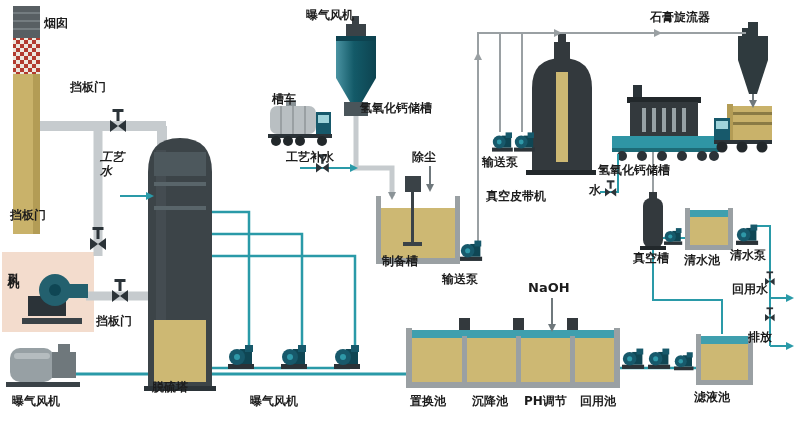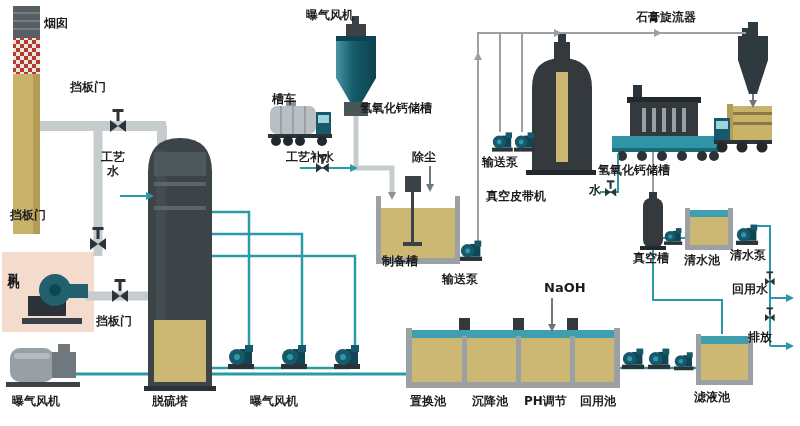--- a/index.html
+++ b/index.html
@@ -1,23 +1,23 @@
 <!DOCTYPE html>
 <html><head>
 <meta charset="utf-8">
 <style>
   html,body{margin:0;padding:0;background:#fff;}
   .stage{position:relative;width:800px;height:426px;background:#fff;overflow:hidden;
-         font-family:"DejaVu Sans","Liberation Sans",sans-serif;text-align:center;}
+         font-family:"DejaVu Sans","Liberation Sans",sans-serif;}
   .stage svg{position:absolute;left:0;top:0;}
   .lbl{position:absolute;font-size:12px;font-weight:700;color:#1c1c1c;
        white-space:nowrap;line-height:1.2;}
-  .lbl.wrap{white-space:normal;width:26px;}
+  .lbl.wrap{white-space:normal;width:26px;font-style:italic;}
   .lbl.vert{writing-mode:vertical-rl;text-orientation:upright;letter-spacing:1px;}
-  .lbl.naoh{font-size:13px;margin-left:16px;}
+  .lbl.naoh{font-size:13px;}
 </style>
 </head>
 <body>
 
 <div class="stage">
 
 <svg width="800" height="426" viewBox="0 0 800 426">
 <defs>
   <pattern id="checker" width="8" height="8" patternUnits="userSpaceOnUse">
     <rect width="8" height="8" fill="#ece7de"></rect>
@@ -284,33 +284,33 @@
 </g>
 </svg>
 
 <div class="lbl" style="left:44px;top:16px">烟囱</div>
 <div class="lbl" style="left:70px;top:80px">挡板门</div>
 <div class="lbl wrap" style="left:100px;top:150px">工艺水</div>
 <div class="lbl" style="left:10px;top:208px">挡板门</div>
 <div class="lbl vert" style="left:6px;top:264px">引风机</div>
 <div class="lbl" style="left:96px;top:314px">挡板门</div>
 <div class="lbl" style="left:12px;top:394px">曝气风机</div>
-<div class="lbl" style="left:152px;top:394px">脱硫塔</div>
+<div class="lbl" style="left:152px;top:380px">脱硫塔</div>
 <div class="lbl" style="left:250px;top:394px">曝气风机</div>
 <div class="lbl" style="left:306px;top:8px">曝气风机</div>
 <div class="lbl" style="left:272px;top:92px">槽车</div>
 <div class="lbl" style="left:360px;top:101px">氢氧化钙储槽</div>
 <div class="lbl" style="left:286px;top:150px">工艺补水</div>
 <div class="lbl" style="left:412px;top:150px">除尘</div>
 <div class="lbl" style="left:382px;top:254px">制备槽</div>
 <div class="lbl" style="left:482px;top:155px">输送泵</div>
 <div class="lbl" style="left:486px;top:189px">真空皮带机</div>
 <div class="lbl naoh" style="left:528px;top:280px">NaOH</div>
 <div class="lbl" style="left:442px;top:272px">输送泵</div>
-<div class="lbl" style="left:636px;top:10px">石膏旋流器</div>
+<div class="lbl" style="left:650px;top:10px">石膏旋流器</div>
 <div class="lbl" style="left:598px;top:163px">氢氧化钙储槽</div>
 <div class="lbl" style="left:589px;top:183px">水</div>
 <div class="lbl" style="left:633px;top:251px">真空槽</div>
 <div class="lbl" style="left:684px;top:253px">清水池</div>
 <div class="lbl" style="left:730px;top:248px">清水泵</div>
 <div class="lbl" style="left:732px;top:282px">回用水</div>
 <div class="lbl" style="left:748px;top:330px">排放</div>
 <div class="lbl" style="left:410px;top:394px">置换池</div>
 <div class="lbl" style="left:472px;top:394px">沉降池</div>
 <div class="lbl" style="left:524px;top:394px">PH调节</div>

